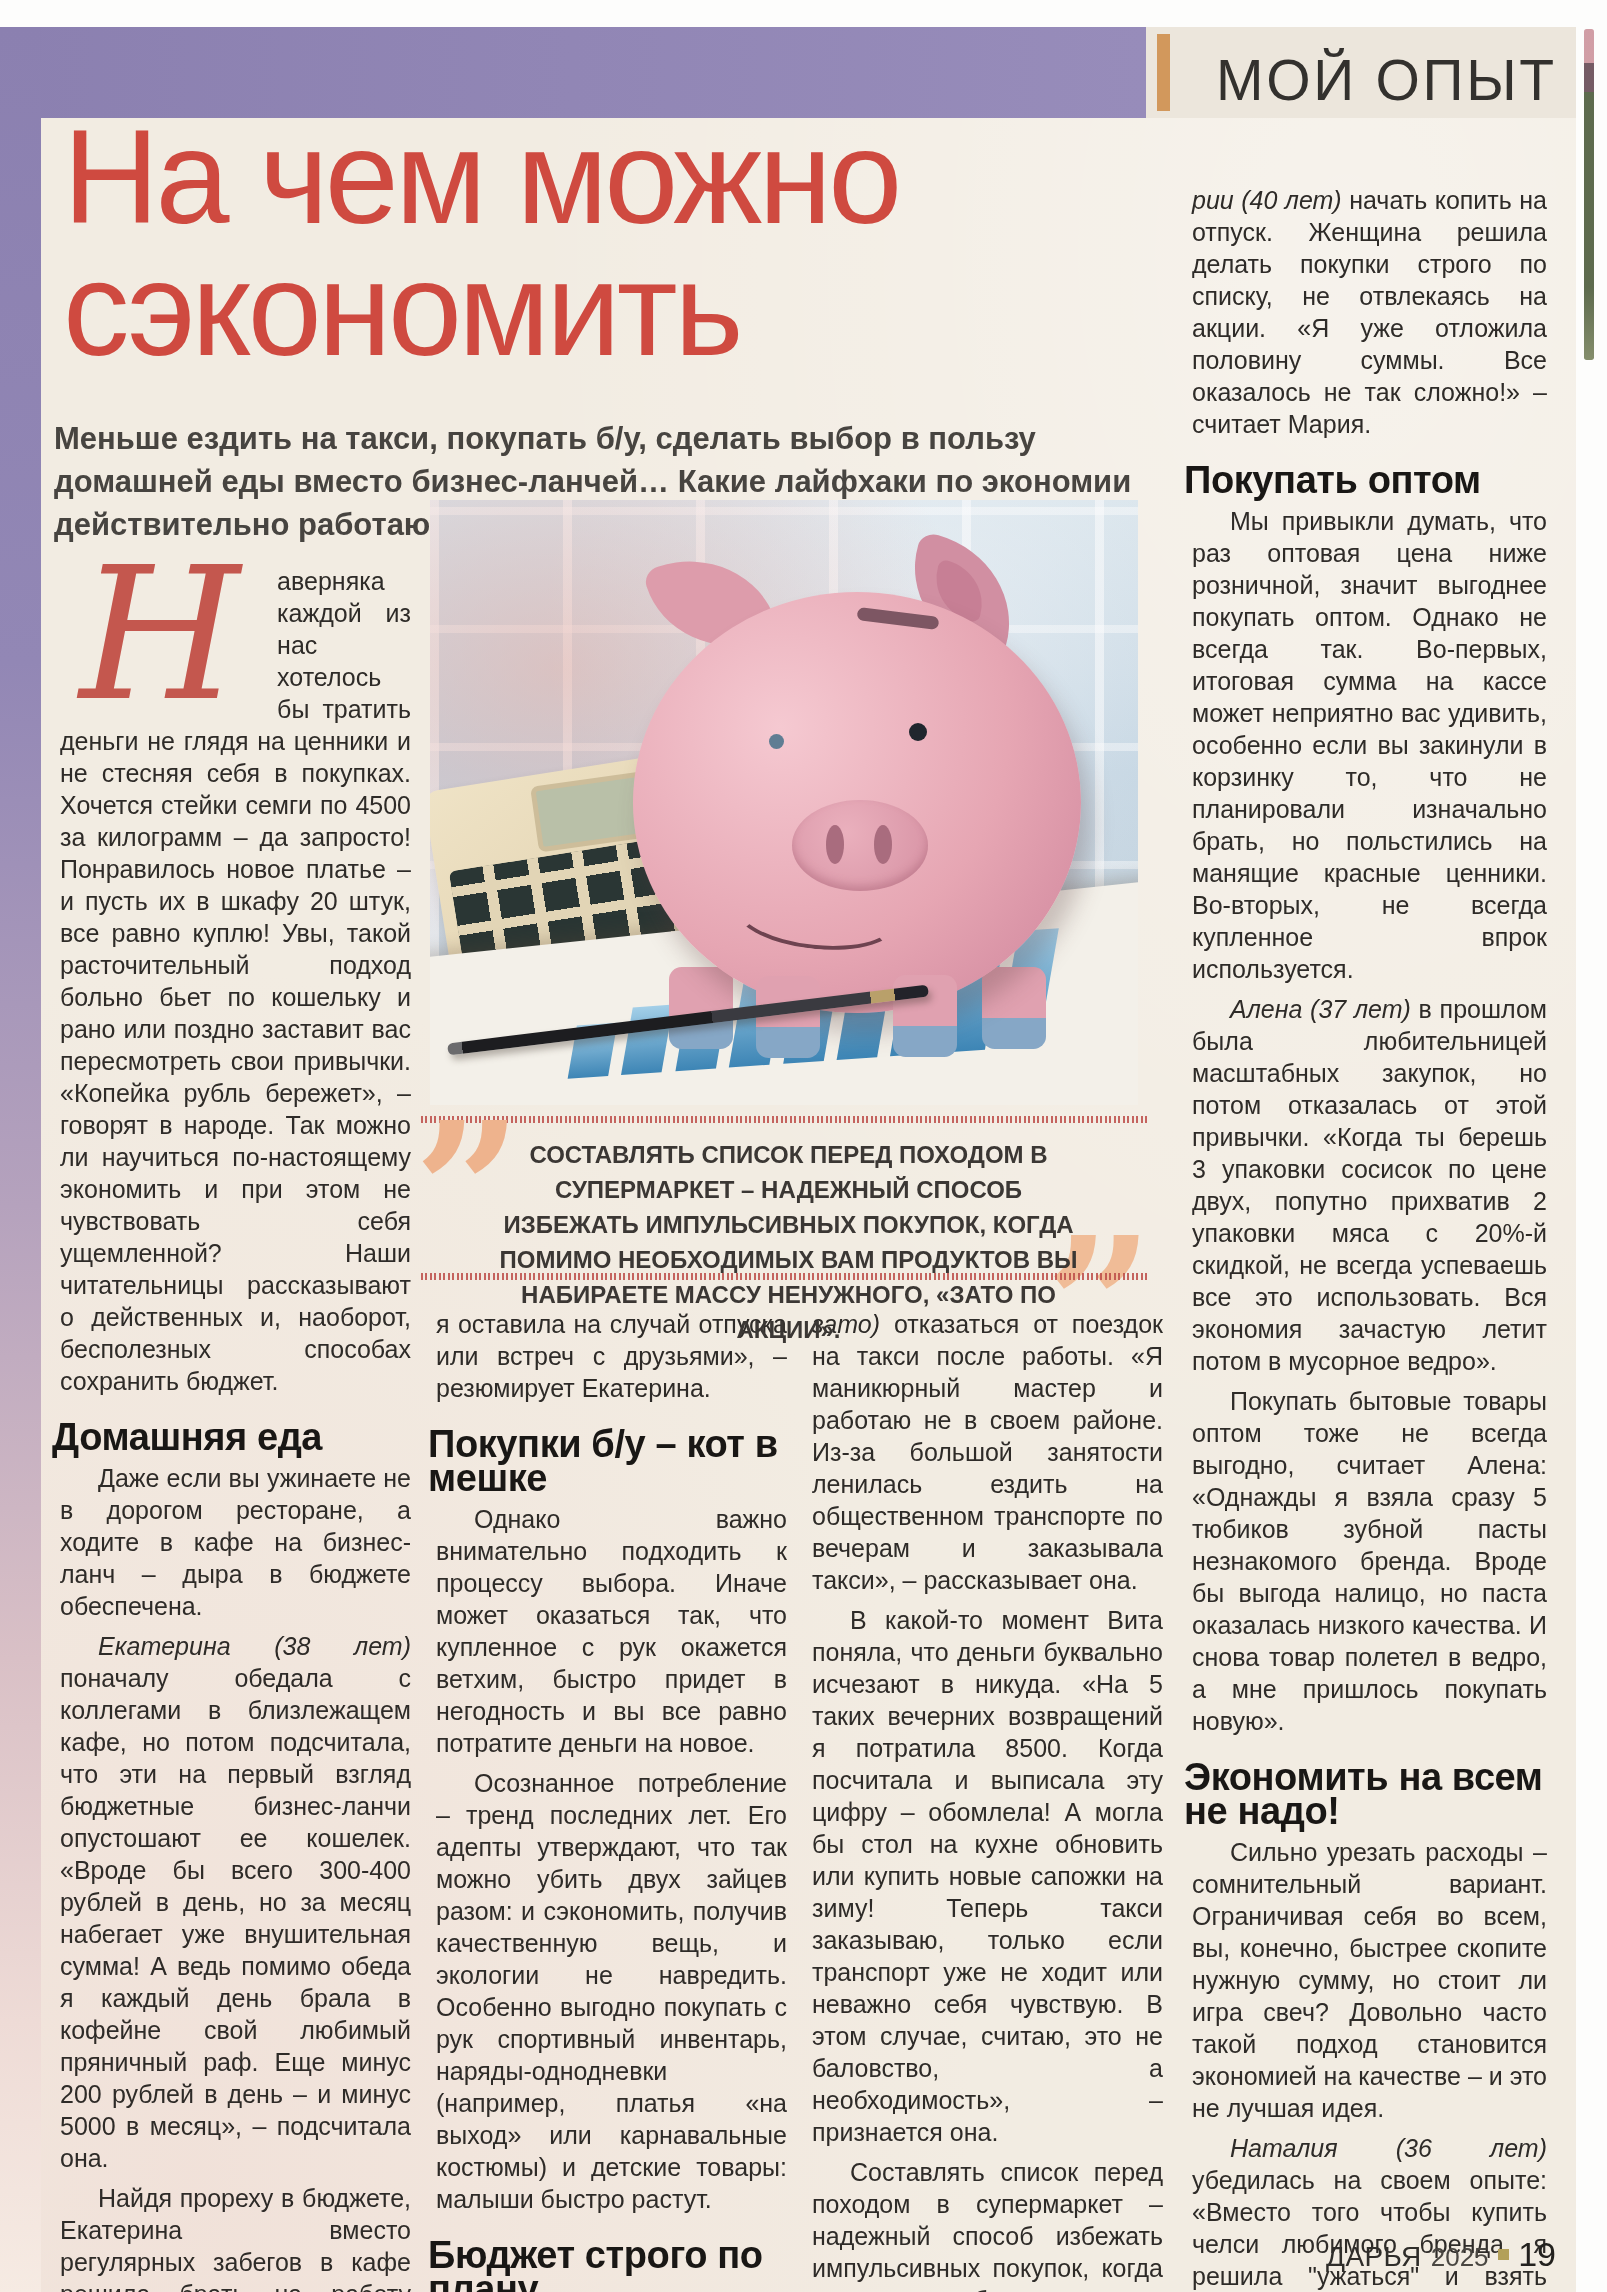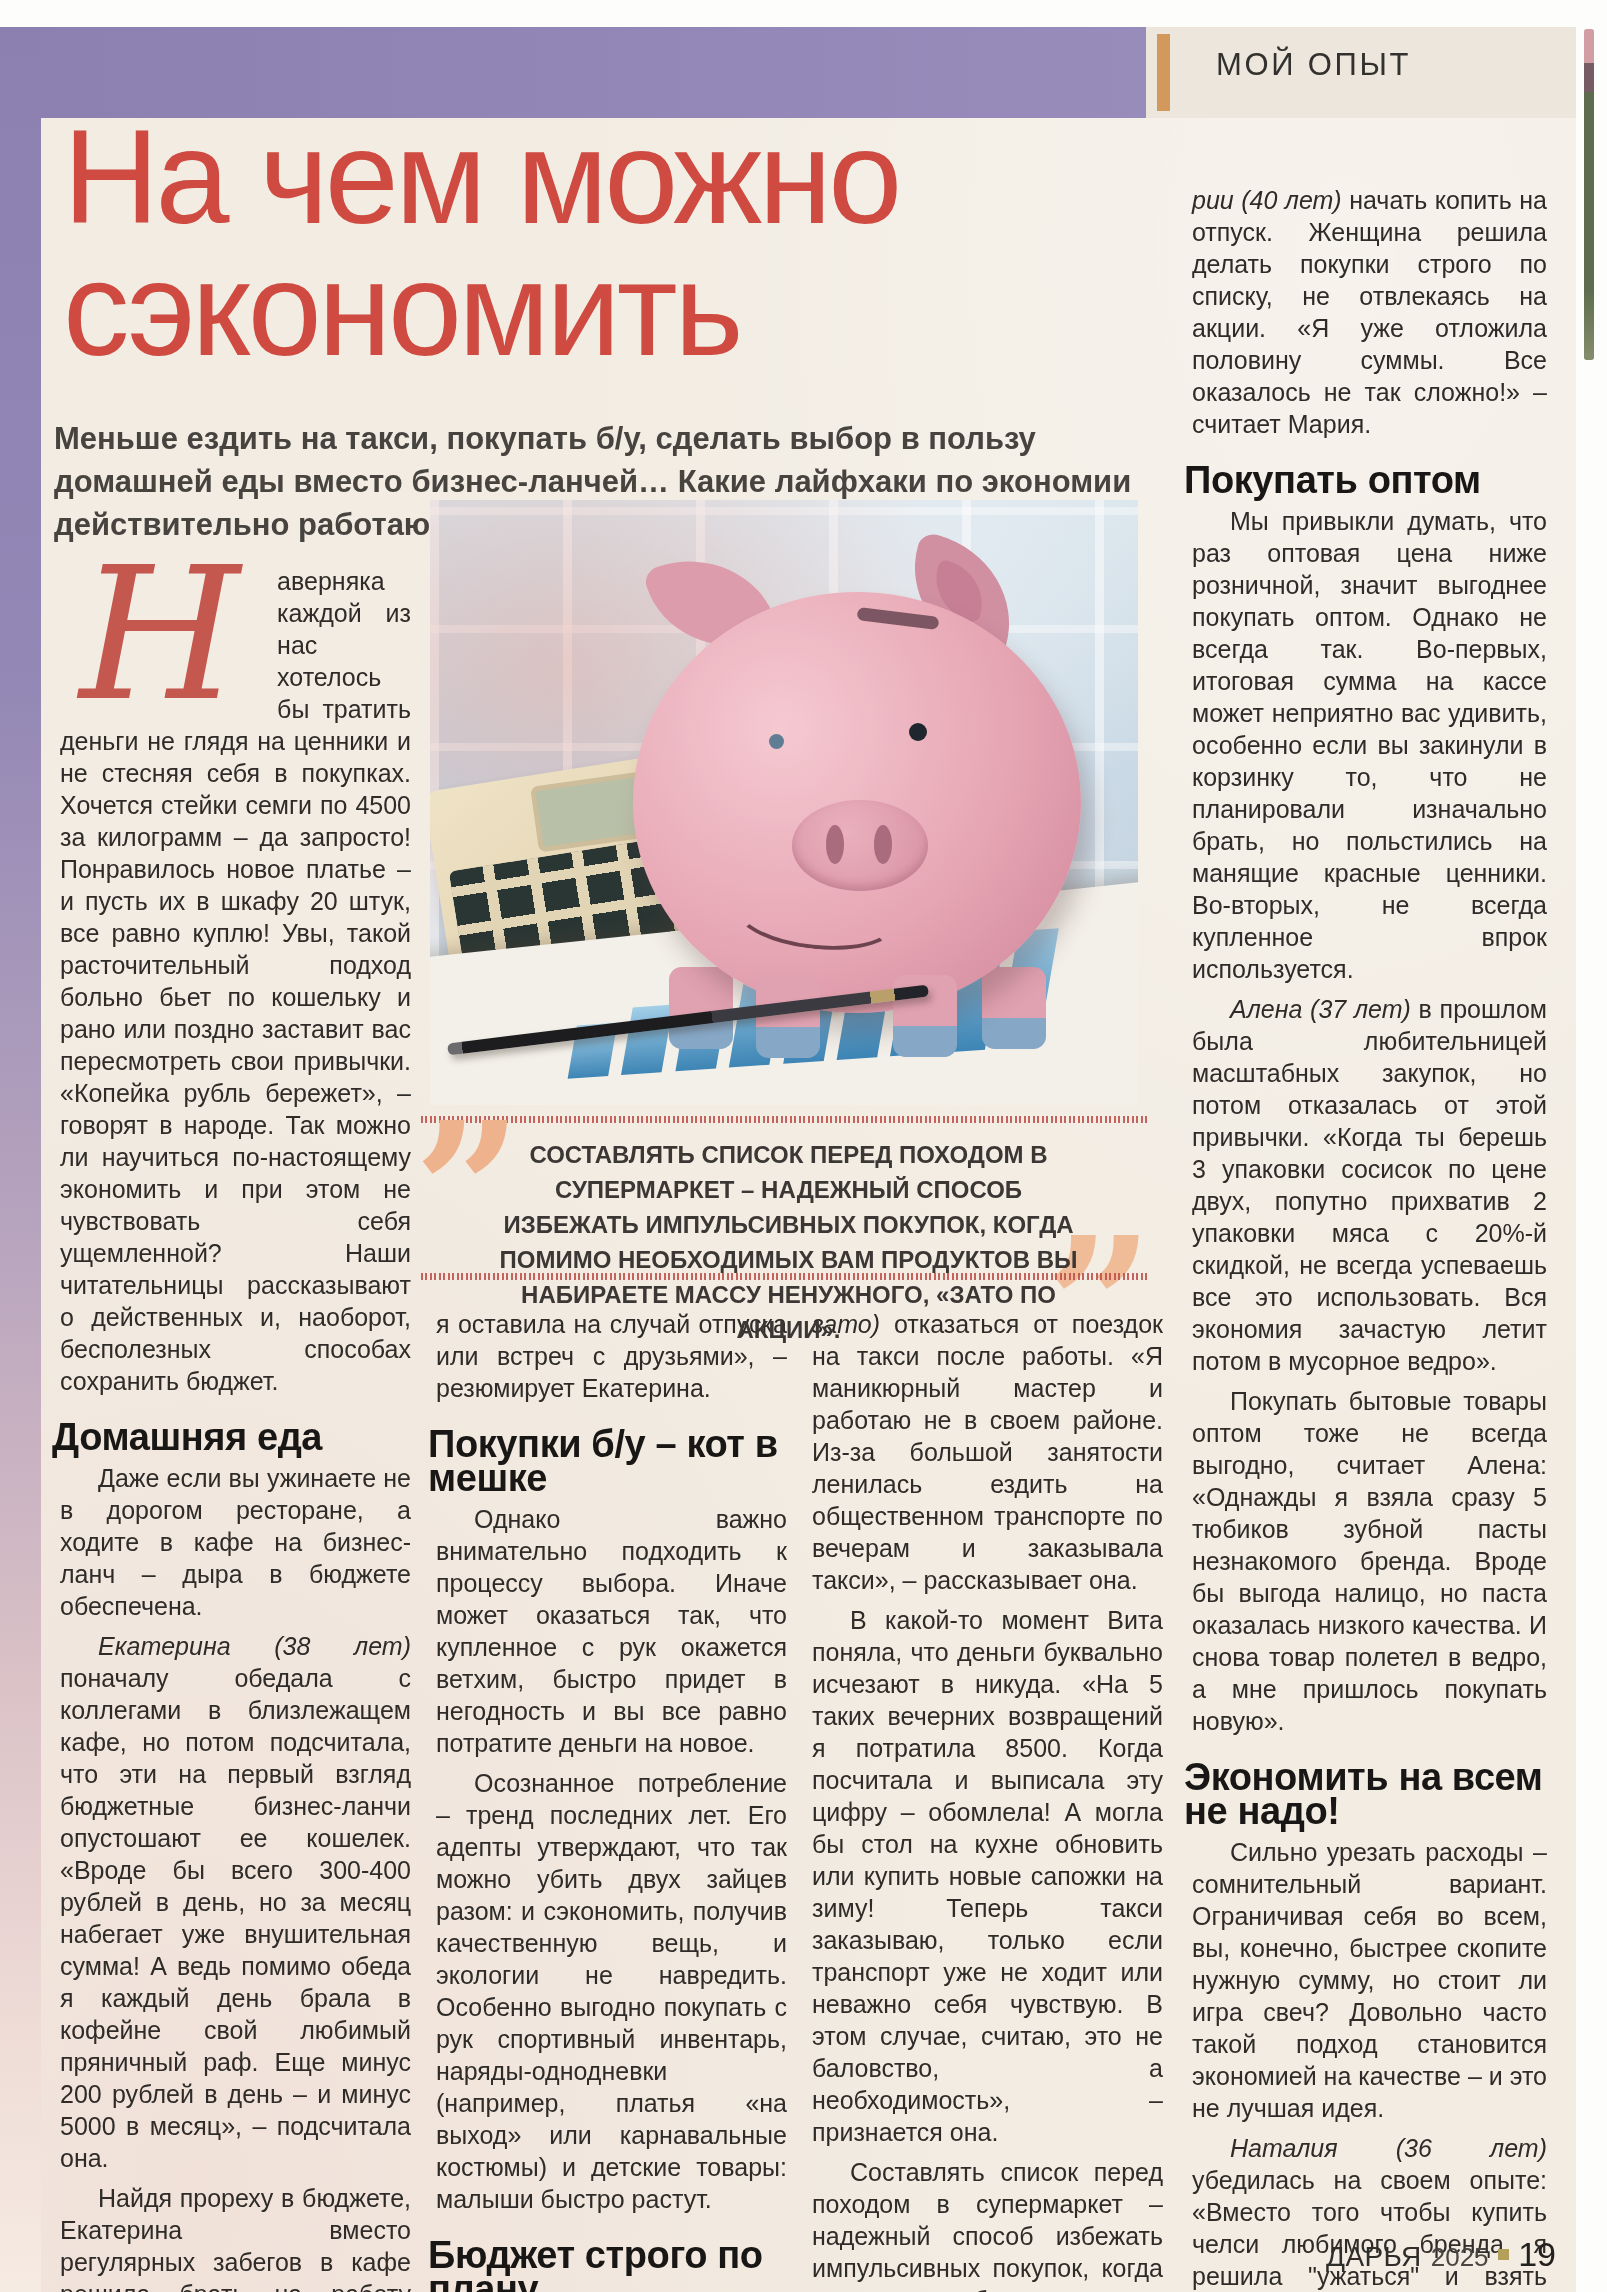--- a/index.html
+++ b/index.html
@@ -14,21 +14,21 @@
   .band-top{position:absolute;left:0;top:27px;width:1146px;height:91px;
         background:linear-gradient(90deg,#8b80b0,#978cba);}
   .band-left{position:absolute;left:0;top:27px;width:41px;height:2266px;
         background:linear-gradient(180deg,#8b80b0 0%,#9287b5 28%,#b5a2bd 52%,#d9c0c6 72%,#eedbd6 88%,#f6ebe3 100%);}
   
   .edge-strip{position:absolute;right:14.3px;top:29px;width:9.9px;height:331px;border-radius:2.7px;opacity:.85;
         background:linear-gradient(180deg,#c98d96 0 34px,#5d3f4a 34px 63px,#41512f 63px 78%,#6f7a52 100%);}
   
   .header-box{position:absolute;left:1146px;top:27px;width:430px;height:91px;background:#ece6dc;}
   .header-bar{position:absolute;left:10.7px;top:7.2px;width:13.4px;height:77px;background:#d2985c;}
-  .header-label{position:absolute;left:70px;top:19.7px;font-size:31px;letter-spacing:2.7px;color:#33312e;}
+  .header-label{position:absolute;left:70px;top:19.7px;font-size:57px;letter-spacing:2.7px;color:#33312e;}
   
   .title{position:absolute;left:63px;top:111px;width:1084px;color:#cf4a40;font-weight:normal;
          font-size:133px;line-height:132px;letter-spacing:-3.6px;}
   
   .lede{position:absolute;left:54px;top:417px;width:1091px;font-size:31px;line-height:43px;
         font-weight:bold;color:#474440;}
   
   .col{position:absolute;font-size:25px;line-height:32px;color:#2e2b28;text-align:justify;}
   .col p{margin:8px;text-indent:38px;}
   .col p.first{text-indent:0;}

